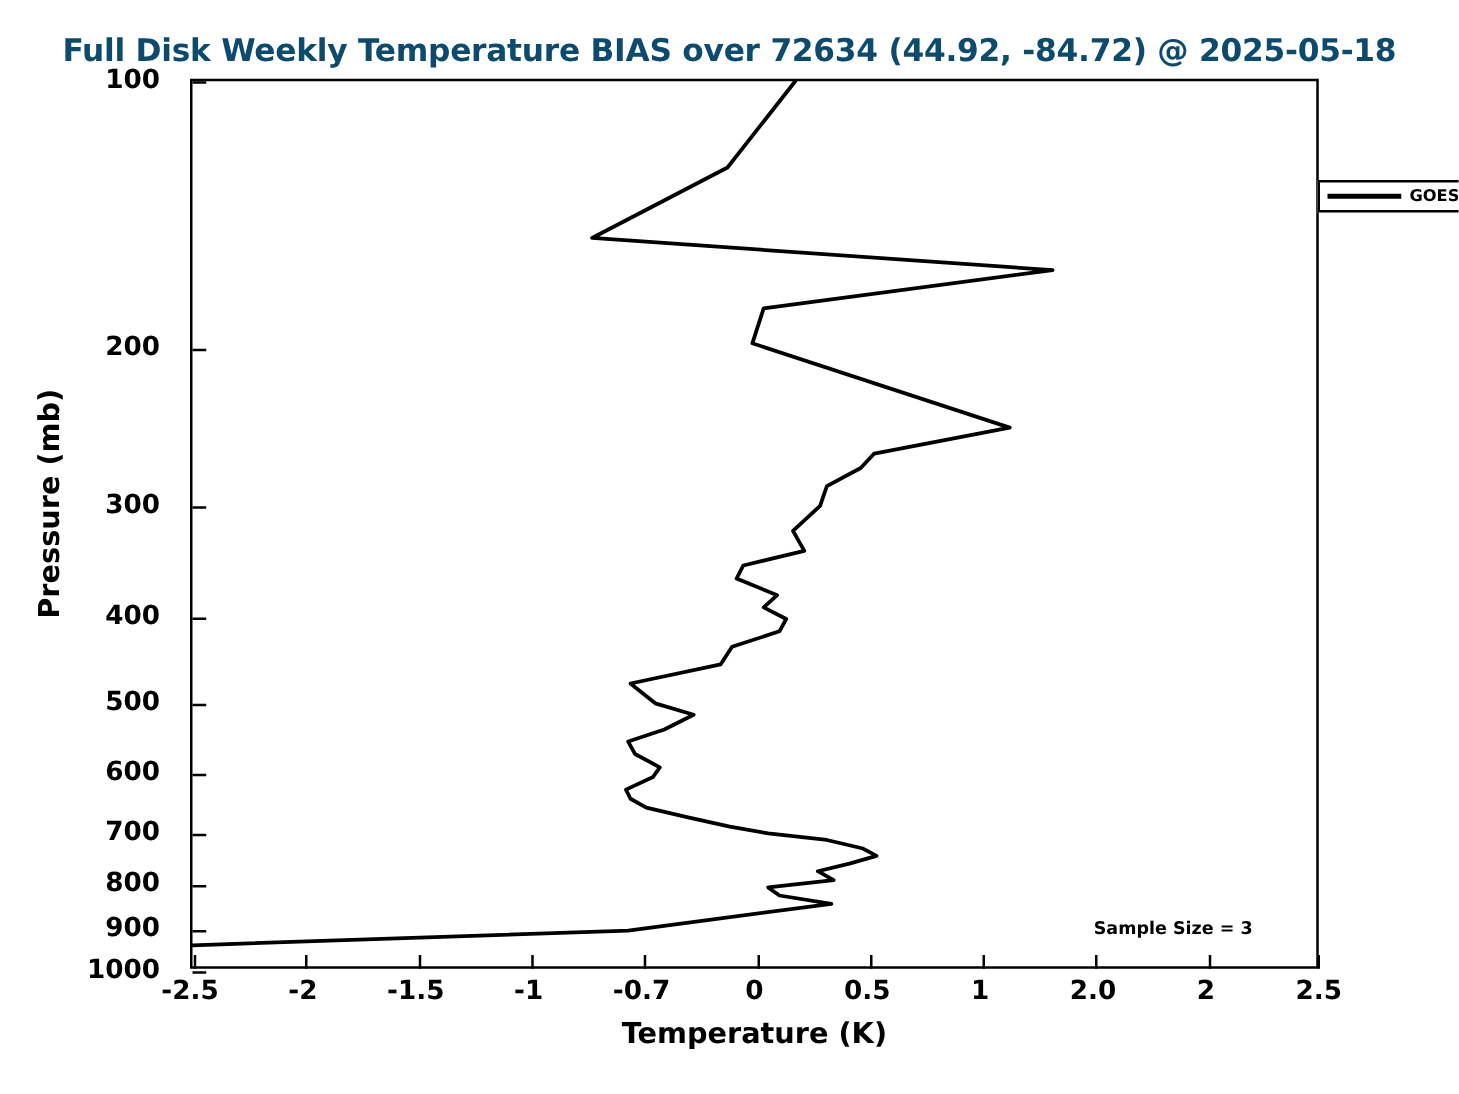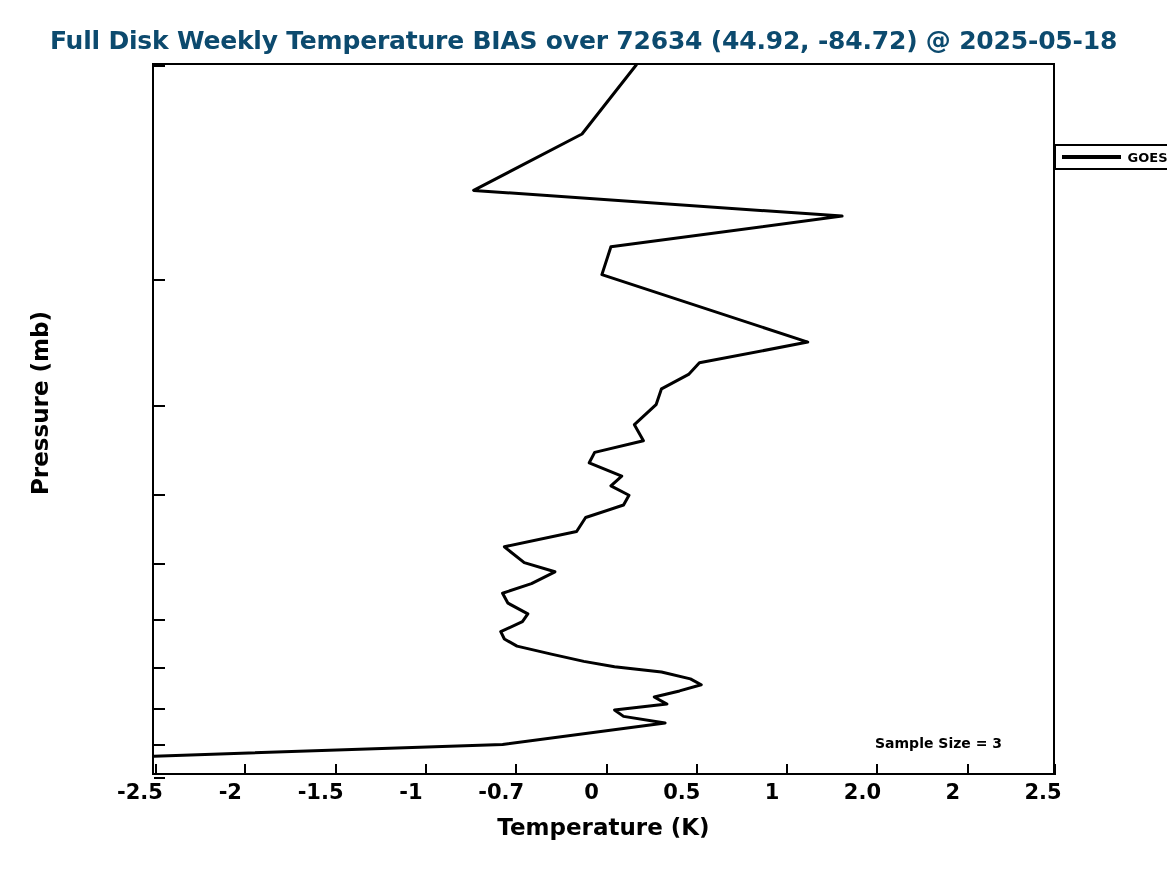--- a/index.html
+++ b/index.html
@@ -71,21 +71,21 @@
   }
   .xtick-mark {
     position: absolute;
     top: 0;
     width: 0;
     height: 11px;
     border-left: 2px solid #000000;
   }
   #xtick-labels {
     position: absolute;
-    left: 140px;
+    left: 152px;
     top: 780px;
     width: 903px;
     height: 34px;
     text-decoration: underline;
   }
   .xtick-label {
     position: absolute;
     top: 0;
     text-align: center;
     font-size: 21px;
@@ -151,20 +151,32 @@
     white-space: nowrap;
   }
 </style>
 </head>
 <body>
 
 <div id="page">
 
   <div id="chart-title">Full Disk Weekly Temperature BIAS over 72634 (44.92, -84.72) @ 2025-05-18</div>
 
+  <div id="ytick-labels">
+      <div class="ytick-label" style="top: 0px; right: 14px;">100</div>
+      <div class="ytick-label" style="top: 214.333px; right: 14px;">200</div>
+      <div class="ytick-label" style="top: 339.71px; right: 14px;">300</div>
+      <div class="ytick-label" style="top: 428.667px; right: 14px;">400</div>
+      <div class="ytick-label" style="top: 497.667px; right: 14px;">500</div>
+      <div class="ytick-label" style="top: 554.044px; right: 14px;">600</div>
+      <div class="ytick-label" style="top: 601.71px; right: 14px;">700</div>
+      <div class="ytick-label" style="top: 643px; right: 14px;">800</div>
+      <div class="ytick-label" style="top: 679.421px; right: 14px;">900</div>
+      <div class="ytick-label" style="top: 712px; right: 14px;">1000</div>
+    </div>
 
   <div id="yaxis-title">Pressure (mb)</div>
 
   <div id="plot-area">
     <svg id="data-svg" viewBox="0 0 903 712" preserveAspectRatio="none">
       <polyline id="series-line" fill="none" stroke="#000000" stroke-width="3" stroke-linejoin="round" stroke-linecap="round" points="482.20,0.00 428.02,69.00 319.66,125.38 688.09,151.08 456.92,181.75 447.89,209.66 653.77,277.09 545.41,297.83 534.58,309.41 507.49,323.85 502.07,339.71 480.40,359.67 489.43,375.67 440.66,387.38 435.25,397.80 467.75,411.17 456.92,420.84 474.98,430.21 469.56,440.05 431.63,452.46 422.60,466.46 350.36,481.81 370.23,497.67 400.93,506.81 377.45,518.59 348.56,528.26 353.98,538.18 373.84,548.85 368.42,556.61 346.75,566.67 350.36,574.00 363.01,581.16 397.32,589.09 429.83,596.36 460.53,601.71 507.49,606.97 536.38,613.84 547.22,619.73 525.55,625.92 500.26,631.98 512.90,639.11 460.53,644.93 469.56,651.39 511.10,658.09 348.56,679.42 0.00,691.22"></polyline>
     </svg>
 
     <div id="legend-box">
       <span id="legend-line"></span>

